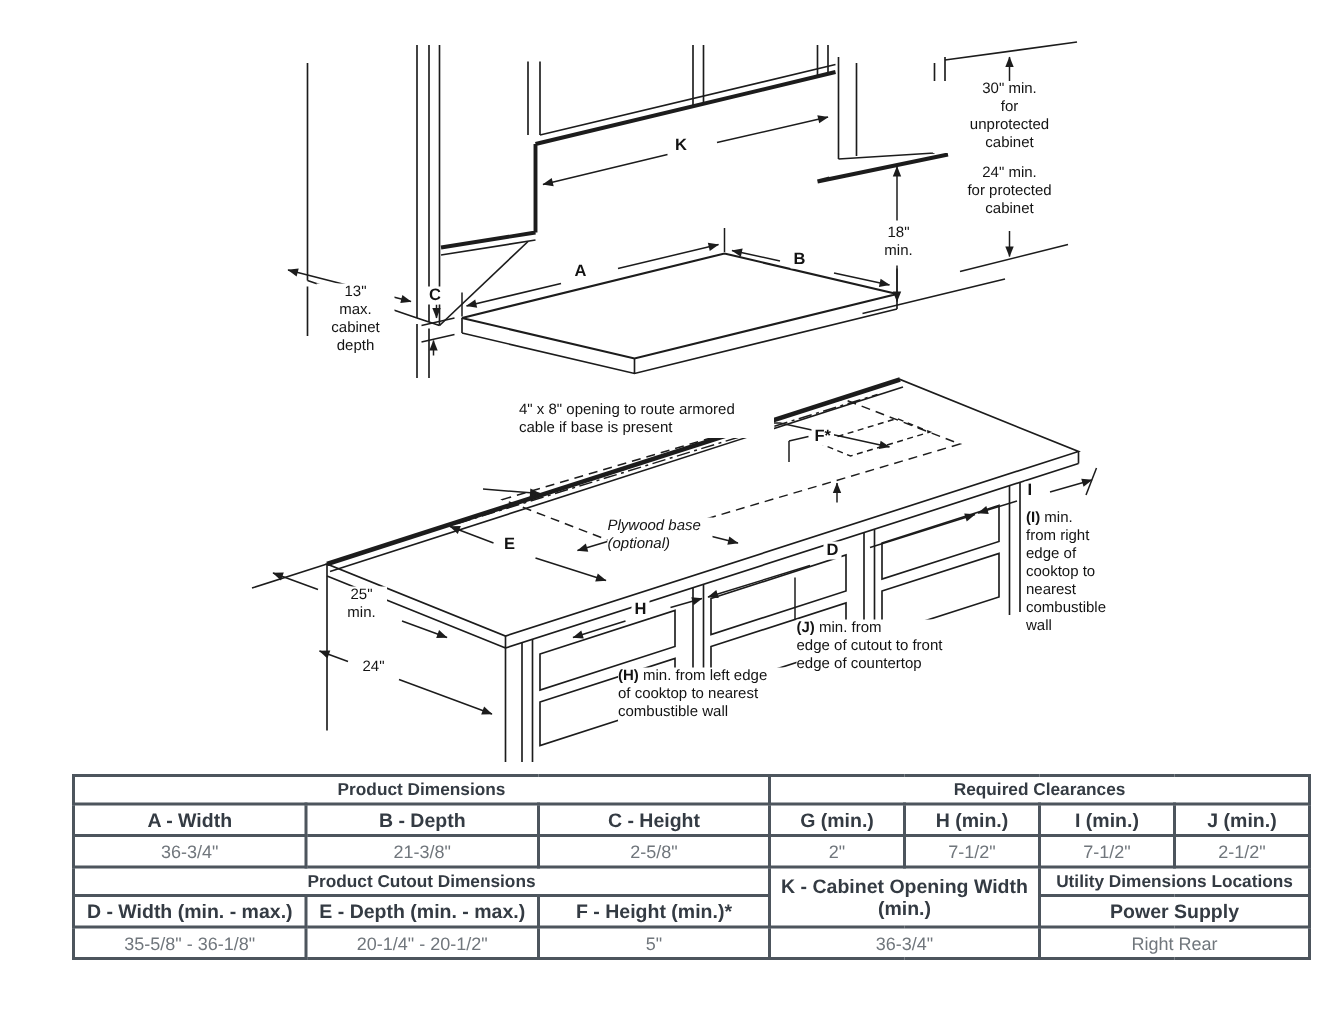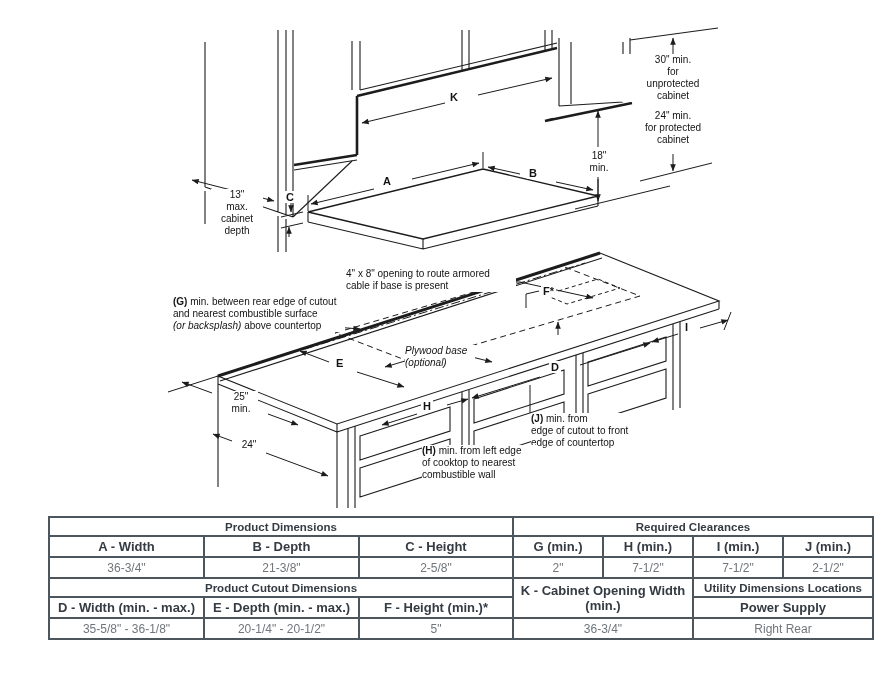--- a/index.html
+++ b/index.html
@@ -173,35 +173,39 @@
   <div class="lbl center" style="left:211px;top:189px;width:52px;">
     <div>13"</div>
       <div>max.</div>
     <div>cabinet</div>
       <div>depth</div>
   </div>
   <div class="lbl" style="left:346px;top:268px;width:170px;">
     <div>4" x 8" opening to route armored</div>
       <div>cable if base is present</div>
   </div>
-  <div class="lbl" style="left:173px;top:296px;width:172px;">
-    <div><span class="b">(G)</span><span> min. between rear edge of cutout</span></div>
-    <div>and nearest combustible surface</div>
-    <div><span class="i">(or backsplash)</span><span> above countertop</span></div>
-  </div>
   <div class="lbl" style="left:405px;top:345px;width:70px;font-style:italic;">
     <div>Plywood base</div>
       <div>(optional)</div>
+  </div>
+  <div class="lbl" style="left:684px;top:340px;width:66px;">
+    <div><span class="b">(I)</span><span> min.</span></div>
+    <div>from right</div>
+      <div>edge of</div>
+    <div>cooktop to</div>
+      <div>nearest</div>
+    <div>combustible</div>
+      <div>wall</div>
   </div>
   <div class="lbl" style="left:531px;top:413px;width:112px;">
     <div><span class="b">(J)</span><span> min. from</span></div>
     <div>edge of cutout to front</div>
     <div>edge of countertop</div>
   </div>
-  <div class="lbl" style="left:422px;top:445px;width:116px;">
+  <div class="lbl" style="left:412px;top:445px;width:116px;">
     <div><span class="b">(H)</span><span> min. from left edge</span></div>
     <div>of cooktop to nearest</div>
     <div>combustible wall</div>
   </div>
   <div class="lbl center" style="left:224px;top:391px;width:34px;">
     <div>25"</div>
       <div>min.</div>
   </div>
   <div class="lbl center" style="left:235px;top:439px;width:28px;">
     <span>24"</span>

